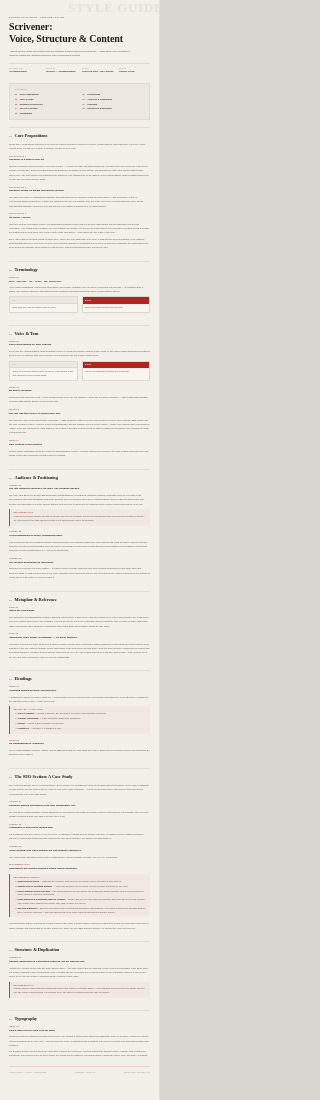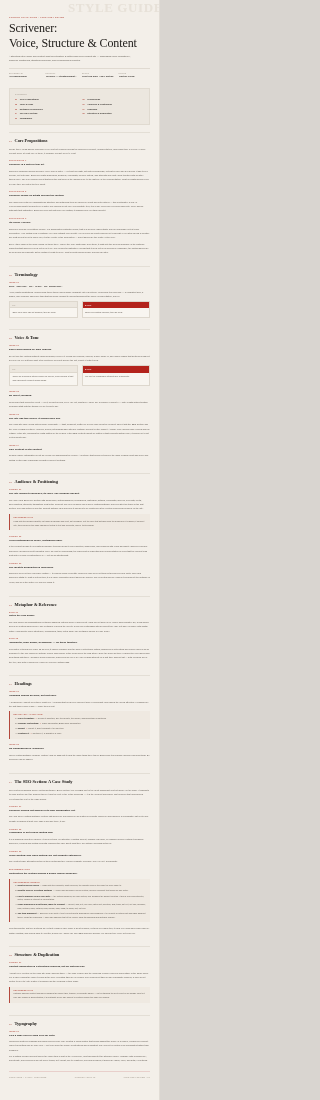--- a/index.html
+++ b/index.html
@@ -40,23 +40,23 @@
     font-size: 1.8px;
     letter-spacing: 0.38px;
     color: #b3483c;
     text-transform: uppercase;
     font-weight: 700;
     margin-bottom: 3px;
     position: relative;
   }
   .hero-title {
     font-family: "Liberation Serif", serif;
-    font-size: 12px;
+    font-size: 10px;
     line-height: 1.22;
-    font-weight: 400;
+    font-weight: 700;
     color: #23201d;
     letter-spacing: -0.1px;
     position: relative;
   }
   .hero-sub {
     margin-top: 3.5px;
     font-size: 2.3px;
     line-height: 1.85;
     color: #5d574f;
     max-width: 126px;

